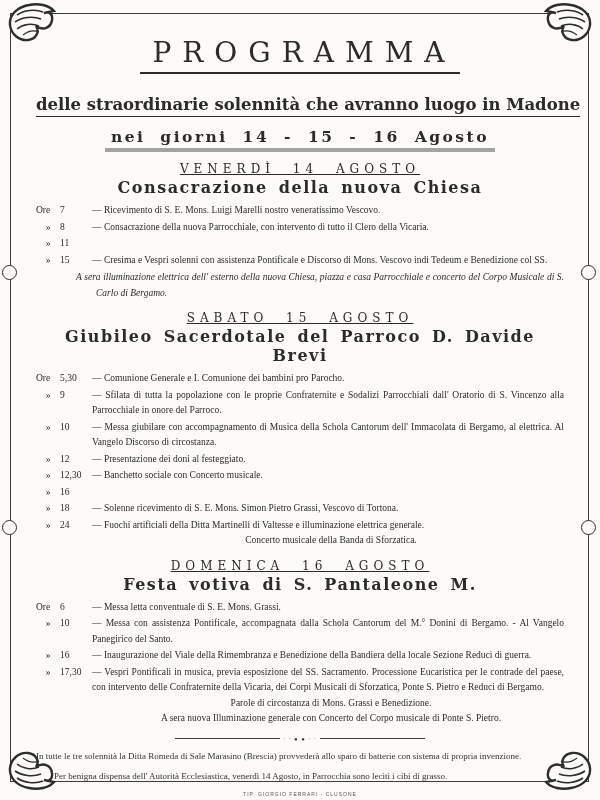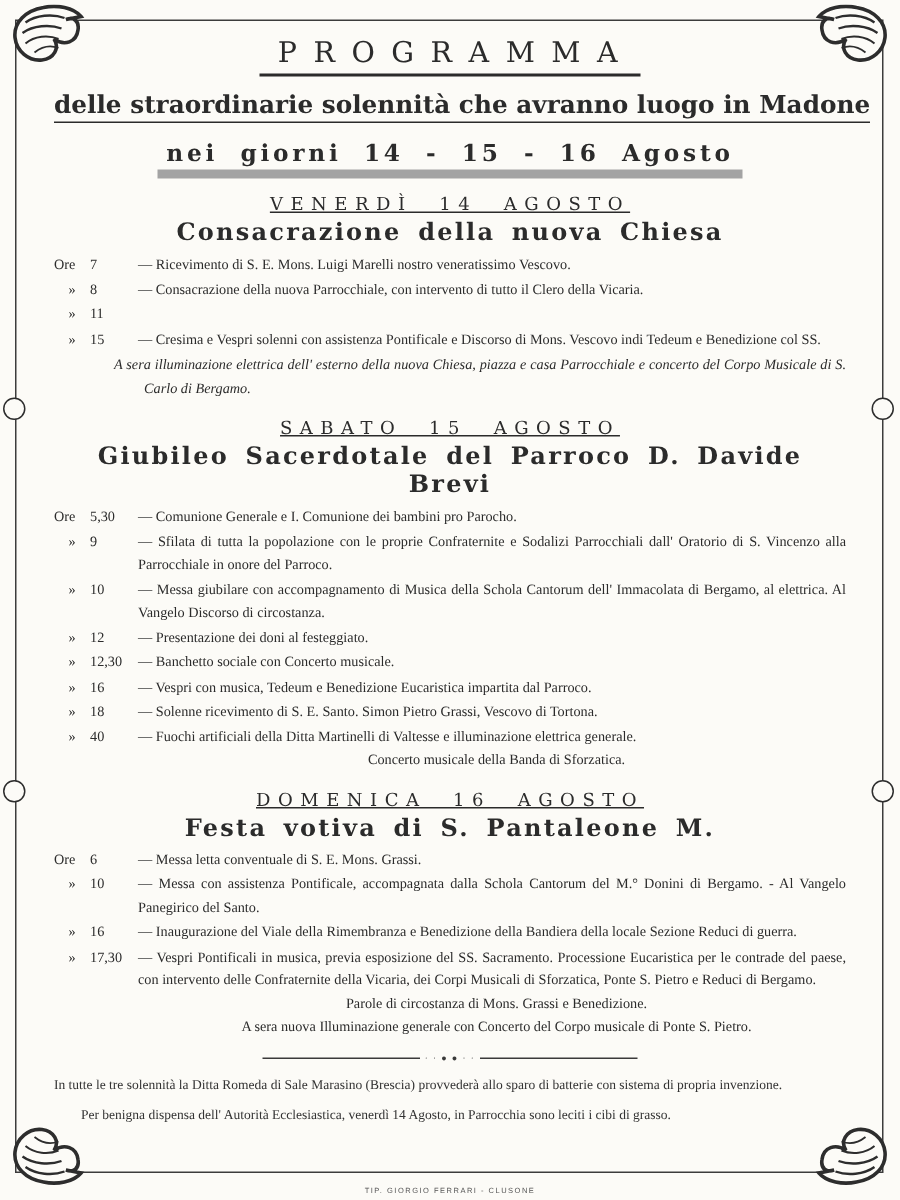--- a/index.html
+++ b/index.html
@@ -23,30 +23,30 @@
     background:#fcfbf7;
   }
   .hole.l1{left:2px;top:265px;}
   .hole.r1{right:4px;top:265px;}
   .hole.l2{left:2px;top:520px;}
   .hole.r2{right:4px;top:520px;}
   
   .content{position:relative;padding:20px 36px 0 36px;}
   .hdr{text-align:center;margin-top:4px;}
   .title{
-    display:inline-block;font-family:"DejaVu Serif", serif;font-size:19px;font-weight:500;
-    letter-spacing:11px;padding:0 4px 3px 12px;border-bottom:2px solid #2b2b2b;margin:0;
+    display:inline-block;font-family:"DejaVu Serif", serif;font-size:28px;font-weight:500;
+    letter-spacing:11px;padding:0 4px 3px 12px;border-bottom:2px solid #2b2b2b;margin:12px;
   }
   .subtitle{
     display:inline-block;font-family:"DejaVu Serif", serif;font-size:16.5px;font-weight:700;
     white-space:nowrap;padding-bottom:2px;border-bottom:1.5px solid #2b2b2b;margin:9px 0 0 0;
   }
   .dates{
     display:inline-block;font-family:"DejaVu Serif", serif;font-size:15.5px;font-weight:700;
-    letter-spacing:2.5px;word-spacing:7px;padding:0 6px 2px 6px;border-bottom:6px solid #a3a3a3;
+    letter-spacing:2.5px;word-spacing:7px;padding:0 6px 2px 6px;border-bottom:4px solid #a3a3a3;
     margin:10px 0 0 0;
   }
   
   .day{margin-top:10px;}
   .day-heading{
     text-align:center;font-family:"DejaVu Serif", serif;font-size:12px;font-weight:400;
     letter-spacing:5px;word-spacing:9px;margin:0 0 2px 0;text-decoration:underline;
   }
   .day-subheading{
     text-align:center;font-family:"DejaVu Serif", serif;font-size:16px;font-weight:700;
@@ -195,33 +195,32 @@
               <span class="prefix mark">»</span>
               <span class="num">12,30</span>
             </span>
             <span class="txt">— Banchetto sociale con Concerto musicale.</span>
           </div>
           <div class="item">
             <span class="time">
               <span class="prefix mark">»</span>
               <span class="num">16</span>
             </span>
-            <span class="txt">— Vespri con musica, Tedeum e Benedizione Eucaristica impartita dal Parroco.</span>
           </div>
           <div class="item">
             <span class="time">
               <span class="prefix mark">»</span>
               <span class="num">18</span>
             </span>
-            <span class="txt">— Solenne ricevimento di S. E. Santo. Simon Pietro Grassi, Vescovo di Tortona.</span>
-          </div>
-          <div class="item">
-            <span class="time">
-              <span class="prefix mark">»</span>
-              <span class="num">40</span>
+            <span class="txt">— Solenne ricevimento di S. E. Mons. Simon Pietro Grassi, Vescovo di Tortona.</span>
+          </div>
+          <div class="item">
+            <span class="time">
+              <span class="prefix mark">»</span>
+              <span class="num">24</span>
             </span>
             <span class="txt">— Fuochi artificiali della Ditta Martinelli di Valtesse e illuminazione elettrica generale.<div class="xline">Concerto musicale della Banda di Sforzatica.</div></span>
           </div>
         </div>
       </section>
       <section class="day">
         <h2 class="day-heading">DOMENICA 16 AGOSTO</h2>
         <h3 class="day-subheading">Festa votiva di S. Pantaleone M.</h3>
         <div class="items">
           <div class="item">

